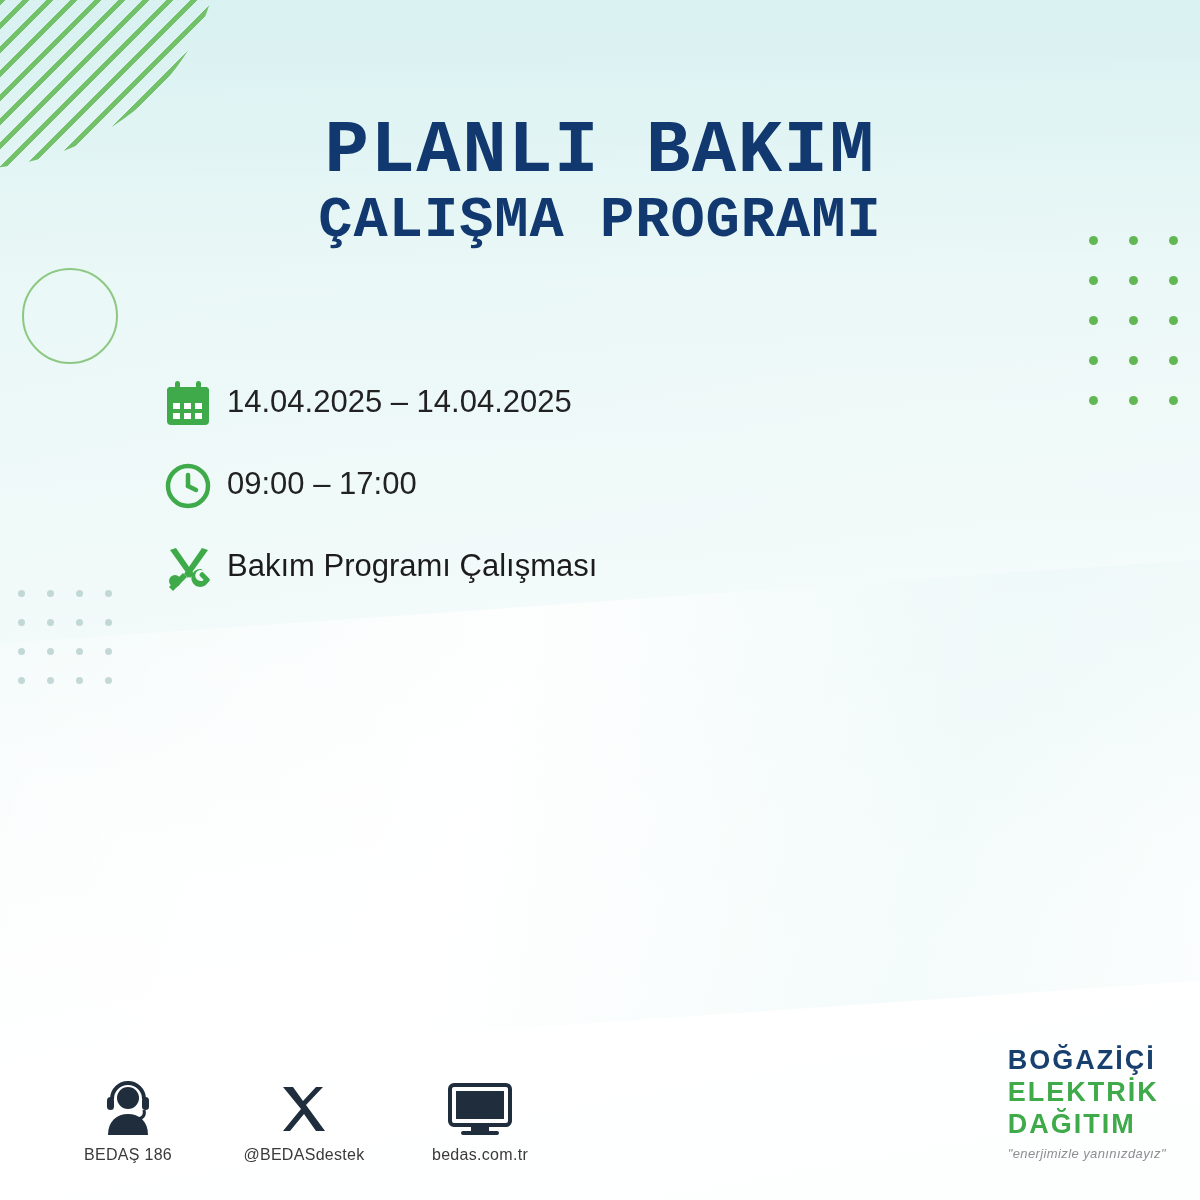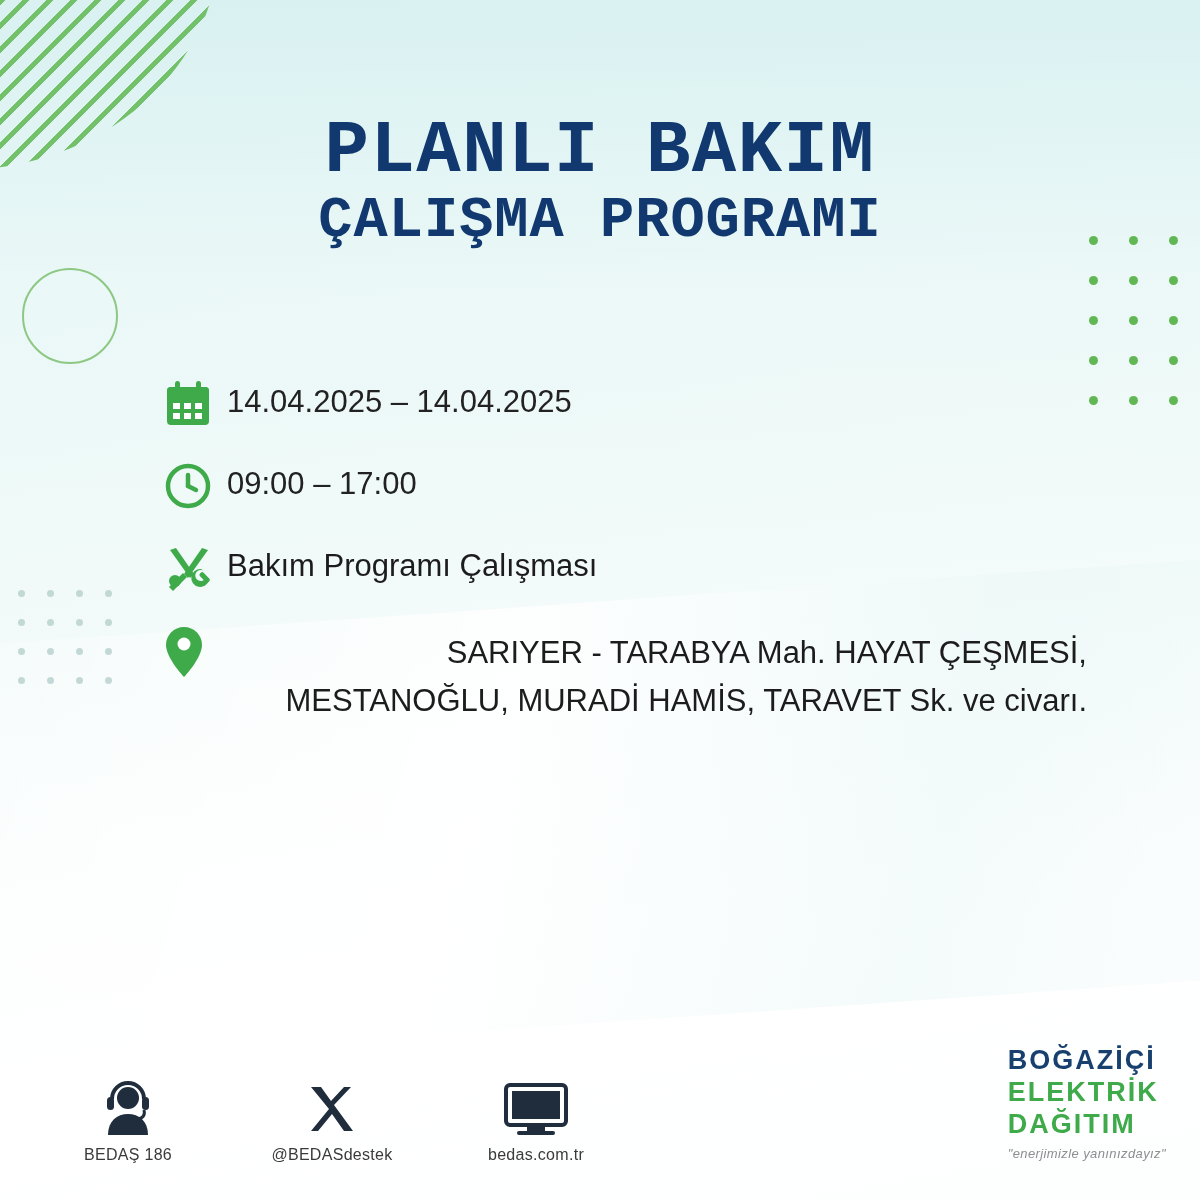--- a/index.html
+++ b/index.html
@@ -176,21 +176,21 @@
     bottom: 28px;
     width: 1200px;
     height: 150px;
   }
   .contacts {
     position: absolute;
     left: 58px;
     bottom: 8px;
     display: flex;
     align-items: flex-end;
-    gap: 64px;
+    gap: 36px;
   }
   .contact {
     text-align: center;
     width: 140px;
   }
   .contact .glyph {
     height: 62px;
     display: flex;
     align-items: flex-end;
     justify-content: center;
@@ -326,29 +326,20 @@
           <path d="M45 7 L39 5 L21 31 L25 35 Z" fill="#3faa4a"></path>
           <path d="M38 26 a9 9 0 1 0 8 11 l-3 -3 a5.5 5.5 0 1 1 -2 -6 Z" fill="#3faa4a"></path>
           <rect x="36" y="32" width="12" height="5" rx="2" transform="rotate(45 42 34)" fill="#3faa4a"></rect>
           <circle cx="12" cy="38" r="6" fill="#3faa4a"></circle>
           <path d="M6 44 L20 30 L24 34 L10 48 Z" fill="#3faa4a"></path>
         </svg>
       </div>
       <div class="txt">Bakım Programı Çalışması</div>
     </div>
 
-    <div class="row addr">
-      <div class="ico">
-        <svg width="42" height="54" viewBox="0 0 42 54" aria-hidden="true">
-          <path d="M21 2 C11 2 3 10 3 20 C3 33 21 52 21 52 C21 52 39 33 39 20 C39 10 31 2 21 2 Z" fill="#3faa4a"></path>
-          <circle cx="21" cy="19" r="6.5" fill="#ffffff"></circle>
-        </svg>
-      </div>
-      <div class="txt">SARIYER - TARABYA Mah. HAYAT ÇEŞMESİ, MESTANOĞLU, MURADİ HAMİS, TARAVET Sk. ve civarı.</div>
-    </div>
 
   </div>
 
   <div class="footer">
 
     <div class="contacts">
 
       <div class="contact">
         <div class="glyph">
           <svg width="56" height="58" viewBox="0 0 56 58" aria-hidden="true">

